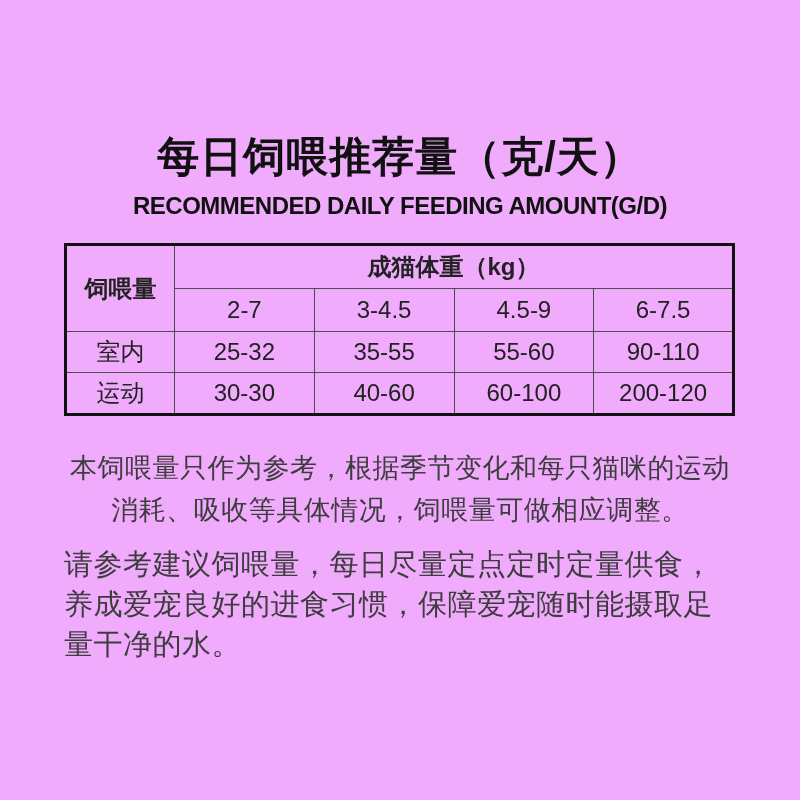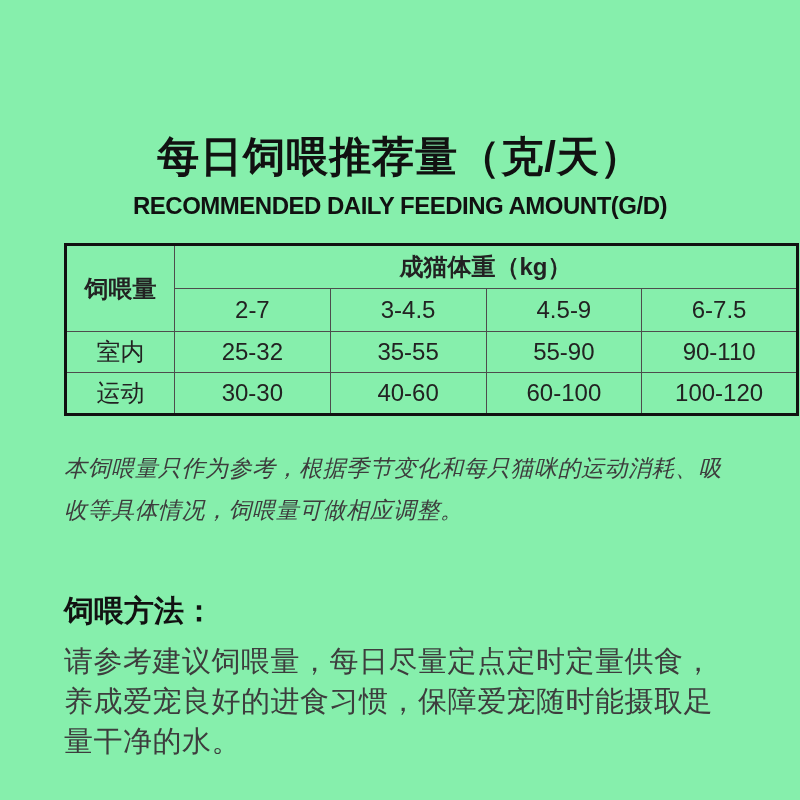--- a/index.html
+++ b/index.html
@@ -4,21 +4,21 @@
 <style>
   html, body {
     margin: 0;
     padding: 0;
     background: #ffffff;
   }
   .page {
     position: relative;
     width: 800px;
     height: 800px;
-    background: #86efac;
+    background: #f0abfc;
     font-family: "Liberation Sans", "DejaVu Sans", sans-serif;
     color: #111111;
     overflow: hidden;
     box-sizing: border-box;
   }
   .content {
     position: absolute;
     left: 64px;
     top: 130px;
     width: 672px;
@@ -37,21 +37,21 @@
     text-align: center;
     font-size: 24px;
     font-weight: 700;
     letter-spacing: -0.5px;
     color: #111111;
     line-height: 32px;
     white-space: nowrap;
   }
   table.feeding-table {
     margin-top: 21px;
-    width: 735px;
+    width: 671px;
     border-collapse: collapse;
     table-layout: fixed;
     border: 3px solid #111111;
   }
   table.feeding-table td {
     border: 1.5px solid #4d4d4d;
     text-align: center;
     vertical-align: middle;
     padding: 0;
     font-size: 24px;
@@ -61,26 +61,25 @@
   td.cell-bold {
     font-weight: 700;
     font-size: 26px;
     color: #111111;
   }
   tr.hdr-row-1 td { height: 42px; }
   tr.hdr-row-2 td { height: 42px; }
   tr.body-row td { height: 40px; }
   .note-paragraph {
     margin: 31px 0 0 0;
-    font-size: 23px;
+    font-size: 27px;
     line-height: 42px;
     color: #3d3d3d;
     letter-spacing: 0.5px;
-    text-align: left;
-    font-style: italic;
+    text-align: center;
   }
   .method-heading {
     margin: 63px 0 0 0;
     font-size: 30px;
     font-weight: 700;
     color: #111111;
     line-height: 34px;
     text-align: left;
   }
   .method-paragraph {
@@ -111,33 +110,32 @@
         <tr class="hdr-row-2">
           <td>2-7</td>
           <td>3-4.5</td>
           <td>4.5-9</td>
           <td>6-7.5</td>
         </tr>
         <tr class="body-row">
           <td>室内</td>
           <td>25-32</td>
           <td>35-55</td>
-          <td>55-90</td>
+          <td>55-60</td>
           <td>90-110</td>
         </tr>
         <tr class="body-row">
           <td>运动</td>
           <td>30-30</td>
           <td>40-60</td>
           <td>60-100</td>
-          <td>100-120</td>
+          <td>200-120</td>
         </tr>
       </tbody>
     </table>
 
     <p class="note-paragraph">本饲喂量只作为参考，根据季节变化和每只猫咪的运动消耗、吸收等具体情况，饲喂量可做相应调整。</p>
 
-    <h3 class="method-heading">饲喂方法：</h3>
 
     <p class="method-paragraph">请参考建议饲喂量，每日尽量定点定时定量供食，养成爱宠良好的进食习惯，保障爱宠随时能摄取足量干净的水。</p>
 
   </div>
 </div>
 
 </body></html>

